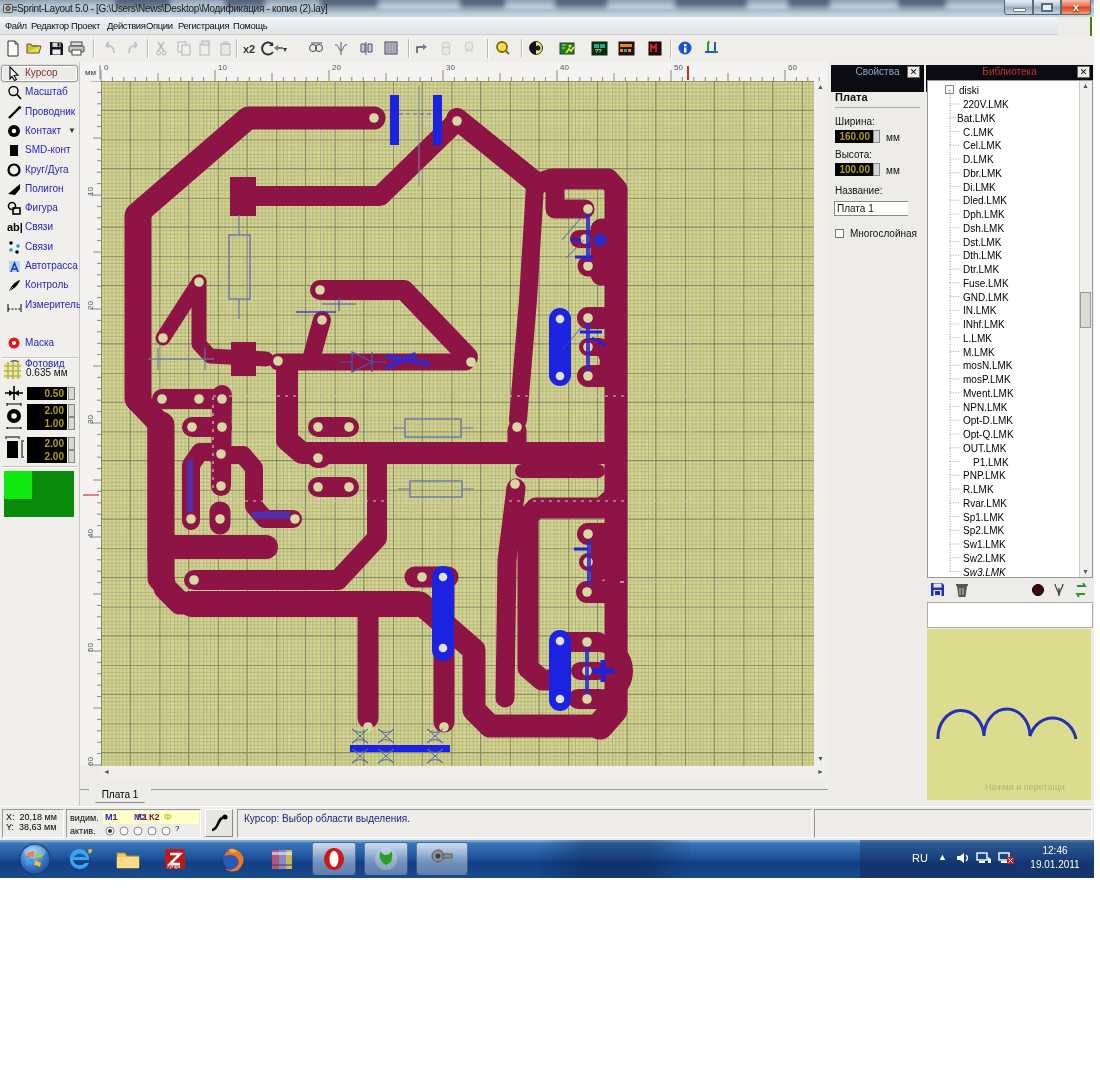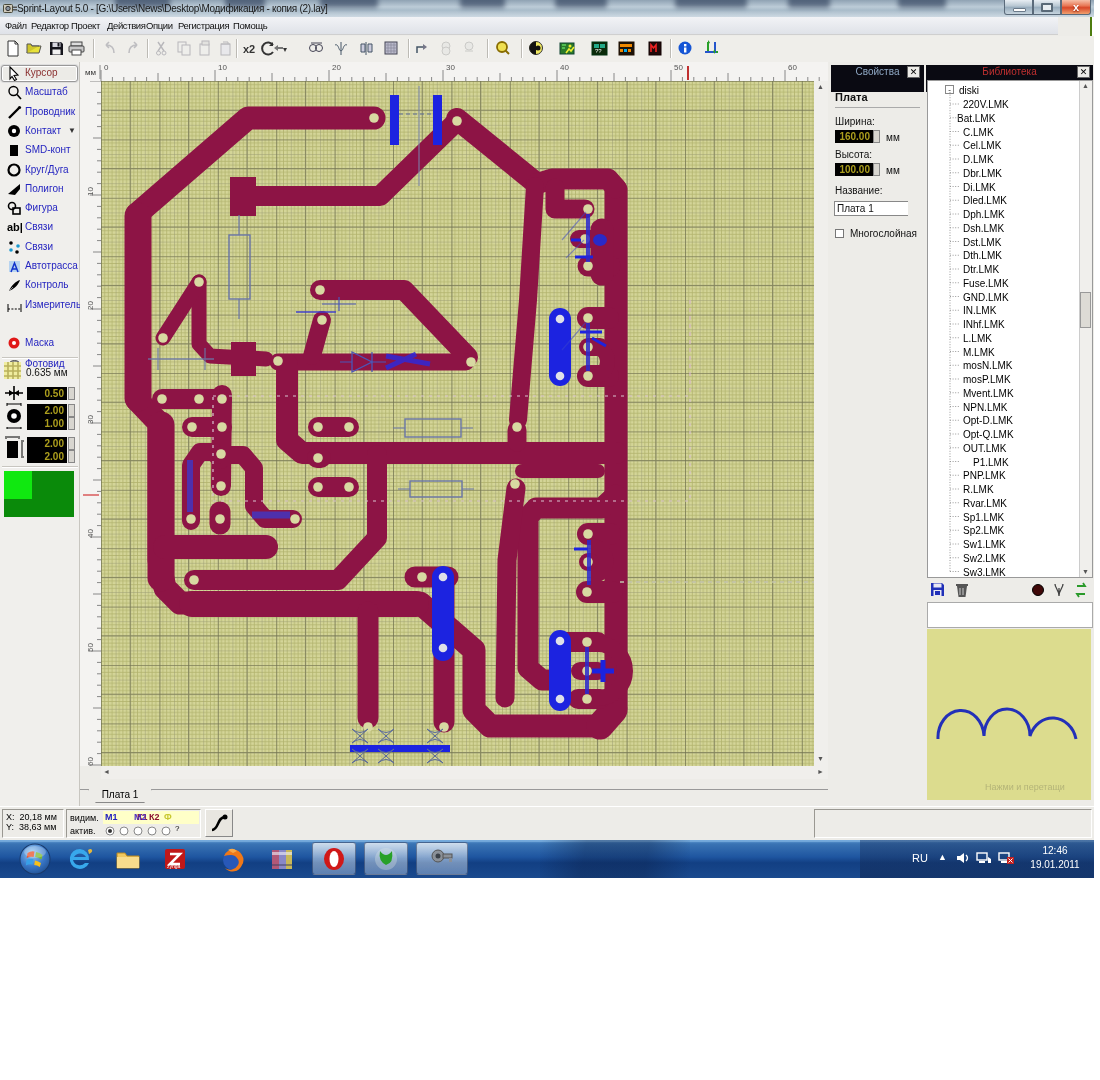--- a/index.html
+++ b/index.html
@@ -585,21 +585,21 @@
       <div class="abs" style="left:38px;top:367.0px;">Opt-Q.LMK</div>
       <div class="abs" style="left:38px;top:380.75px;">OUT.LMK</div>
       <div class="abs" style="left:48px;top:394.5px;">P1.LMK</div>
       <div class="abs" style="left:38px;top:408.25px;">PNP.LMK</div>
       <div class="abs" style="left:38px;top:422.0px;">R.LMK</div>
       <div class="abs" style="left:38px;top:435.75px;">Rvar.LMK</div>
       <div class="abs" style="left:38px;top:449.5px;">Sp1.LMK</div>
       <div class="abs" style="left:38px;top:463.25px;">Sp2.LMK</div>
       <div class="abs" style="left:38px;top:477.0px;">Sw1.LMK</div>
       <div class="abs" style="left:38px;top:490.75px;">Sw2.LMK</div>
-      <div class="abs" style="left:38px;top:504.5px;">Sw3.LMK</div>
+      <div class="abs" style="left:38px;top:504.5px;font-style:italic;">Sw3.LMK</div>
       <svg class="abs" style="left:0;top:18px" width="40" height="498">
         <path d="M25 12 V492" stroke="#999" stroke-dasharray="1 1.6"></path>
         <path d="M25 24 h10" stroke="#999" stroke-dasharray="1 1.6"></path>
         <path d="M25 37.75 h10" stroke="#999" stroke-dasharray="1 1.6"></path>
         <path d="M25 51.5 h10" stroke="#999" stroke-dasharray="1 1.6"></path>
         <path d="M25 65.25 h10" stroke="#999" stroke-dasharray="1 1.6"></path>
         <path d="M25 79.0 h10" stroke="#999" stroke-dasharray="1 1.6"></path>
         <path d="M25 92.75 h10" stroke="#999" stroke-dasharray="1 1.6"></path>
         <path d="M25 106.5 h10" stroke="#999" stroke-dasharray="1 1.6"></path>
         <path d="M25 120.25 h10" stroke="#999" stroke-dasharray="1 1.6"></path>
@@ -682,20 +682,21 @@
           <circle cx="5" cy="5" r="4" fill="#fff" stroke="#888"></circle>
         </svg>
         <span class="abs" style="left:108px;top:14px;font-size:8px;">?</span>
       </div>
       <div class="abs" style="left:205px;top:2px;width:28px;height:28px;background:#e8e6e0;border:1px solid;border-color:#fff #888 #888 #fff;">
         <svg class="abs" style="left:3px;top:3px" width="20" height="20" viewBox="0 0 20 20">
           <path d="M3 17 C10 17 8 4 16 4" stroke="#000" stroke-width="2.5" fill="none"></path>
           <circle cx="16" cy="4" r="2.5" fill="#000"></circle>
         </svg>
       </div>
+      <div class="sunk" style="left:237px;top:2px;width:575px;height:29px;font-size:10px;color:#202080;padding:3px 0 0 6px;">Курсор: Выбор области выделения.</div>
       <div class="sunk" style="left:814px;top:2px;width:278px;height:29px;"></div>
     </div>
   </div>
 <div id="taskbar">
     <div class="abs" style="left:0;top:0;width:1094px;height:2px;background:#7db0e0;opacity:.7;"></div>
     <div class="abs" style="left:540px;top:0;width:150px;height:38px;background:linear-gradient(100deg,rgba(10,25,60,0) 0%,rgba(10,25,60,.35) 30%,rgba(10,25,60,.35) 70%,rgba(10,25,60,0) 100%);"></div>
     <div class="abs" style="left:860px;top:0;width:234px;height:38px;background:linear-gradient(rgba(30,60,110,.5),rgba(15,35,75,.5));"></div>
     <svg class="abs" style="left:17px;top:2px" width="36" height="34" viewBox="0 0 36 34">
 <circle cx="18" cy="17" r="15.5" fill="#1a3a6a"></circle>
 <circle cx="18" cy="17" r="14.5" fill="url(#orbg)"></circle>

